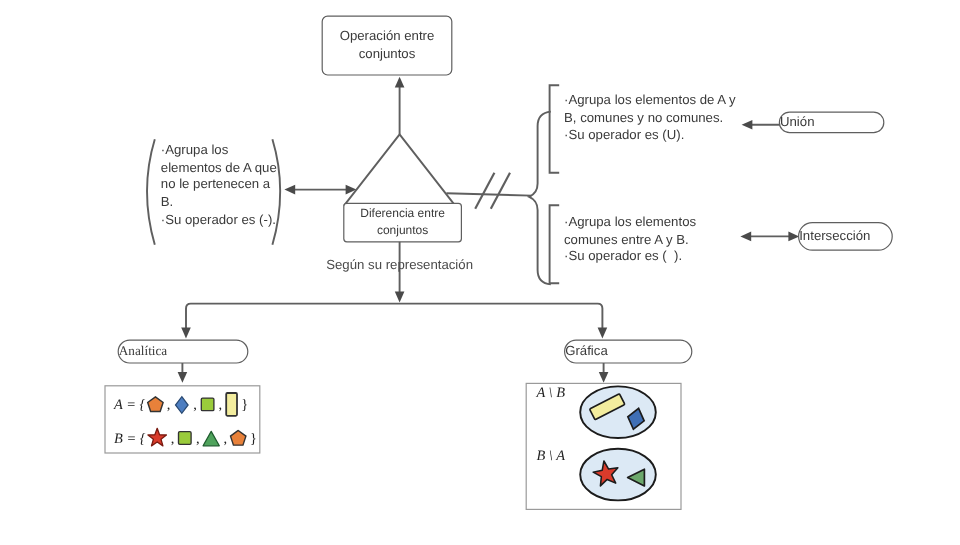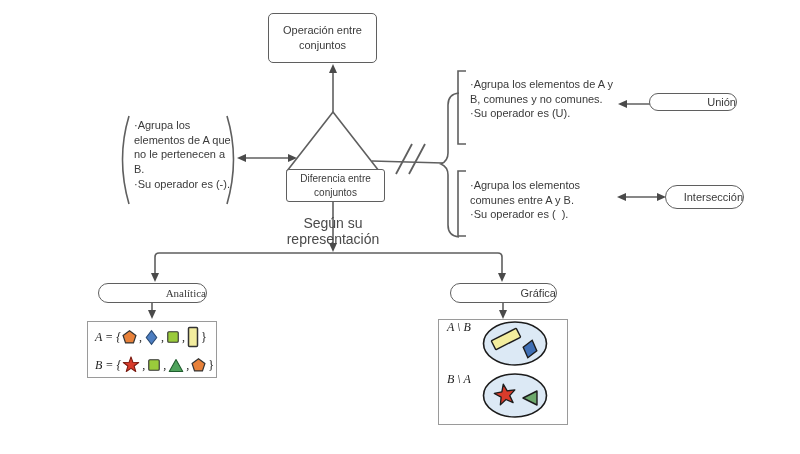--- a/index.html
+++ b/index.html
@@ -3,32 +3,32 @@
 <meta charset="utf-8">
 <style>
   html,body{margin:0;padding:0;background:#ffffff;}
   #stage{
     position:relative;width:800px;height:454px;background:#ffffff;
     font-family:"Liberation Sans",sans-serif;color:#383838;overflow:hidden;
   }
   svg.overlay{position:absolute;left:0;top:0;width:800px;height:454px;}
   .node{
     position:absolute;background:#ffffff;border:1.5px solid #5f5f5f;
-    display:flex;align-items:center;justify-content:flex-end;text-align:center;
+    display:flex;align-items:center;justify-content:flex-start;text-align:center;
     box-sizing:border-box;color:#3a3a3a;
   }
   .titlebox{border-radius:5px;font-size:11px;line-height:1.35;padding:2px 6px;}
   .smallbox{border-radius:3px;font-size:10px;line-height:1.35;padding:1px 9px;}
   .pill{border-radius:12px;font-size:11px;}
   .note{
     position:absolute;font-size:11px;line-height:1.34;color:#3a3a3a;
     white-space:pre-wrap;
   }
   .caption{
-    position:absolute;font-size:14px;color:#4a4a4a;text-align:center;
+    position:absolute;font-size:11px;color:#4a4a4a;text-align:center;
   }
   .contentbox{
     position:absolute;background:#ffffff;border:1px solid #9a9a9a;
     box-sizing:border-box;
   }
   .setrow{
     display:flex;align-items:center;height:28px;padding-left:7px;gap:1px;
   }
   .math{
     font-family:"Liberation Serif",serif;font-style:italic;font-size:12px;color:#222;
@@ -114,21 +114,21 @@
   <div class="node pill" style="left:665px;top:185px;width:79px;height:24px;">
     <span>Intersección</span>
   </div>
 
   <div class="caption" style="left:270px;top:215px;width:126px;">Según su representación</div>
 
   <div class="node pill" style="left:98px;top:283px;width:109px;height:20px;border-radius:10px;font-family:Liberation Serif, serif;">
     <span>Analítica</span>
   </div>
 
-  <div class="node pill" style="left:450px;top:283px;width:107px;height:20px;border-radius:10px;">
+  <div class="node pill" style="left:470px;top:283px;width:107px;height:20px;border-radius:10px;">
     <span>Gráfica</span>
   </div>
 
   <div class="contentbox" style="left:87px;top:321px;width:130px;height:57px;padding-top:1px;">
     <div class="setrow">
       <span class="math">A = {</span>
       <svg width="15" height="15" viewBox="0 0 20 20">
         <polygon points="10,1 18.56,7.22 15.29,17.28 4.71,17.28 1.44,7.22" fill="#e8813a" stroke="#333" stroke-width="1.6"></polygon>
       </svg>
       <span class="sep">,</span>

